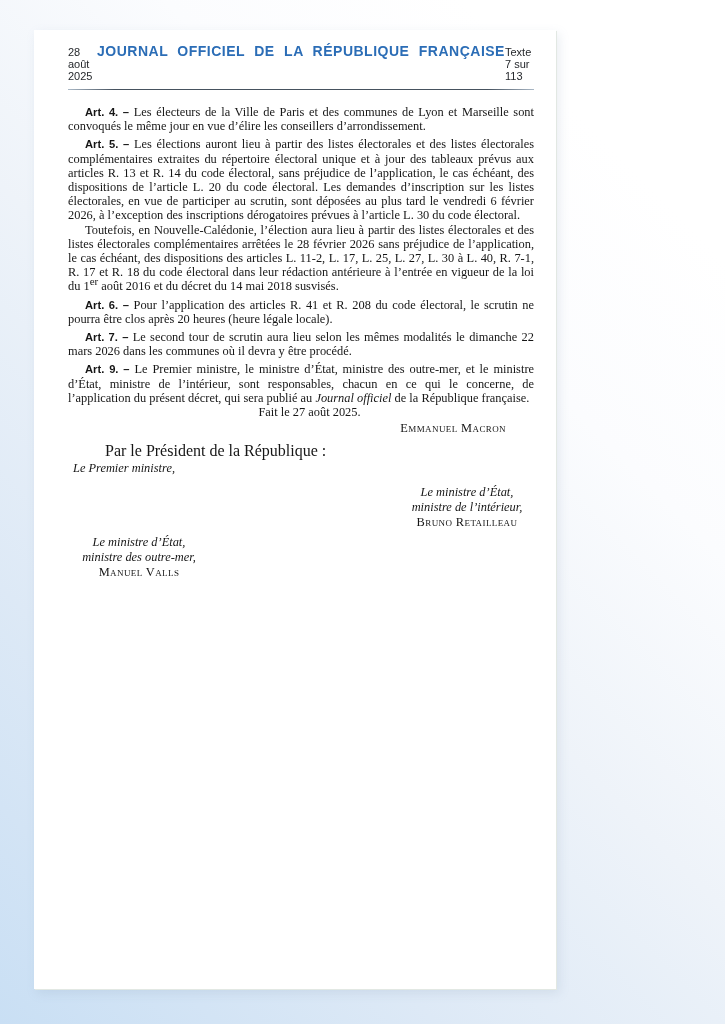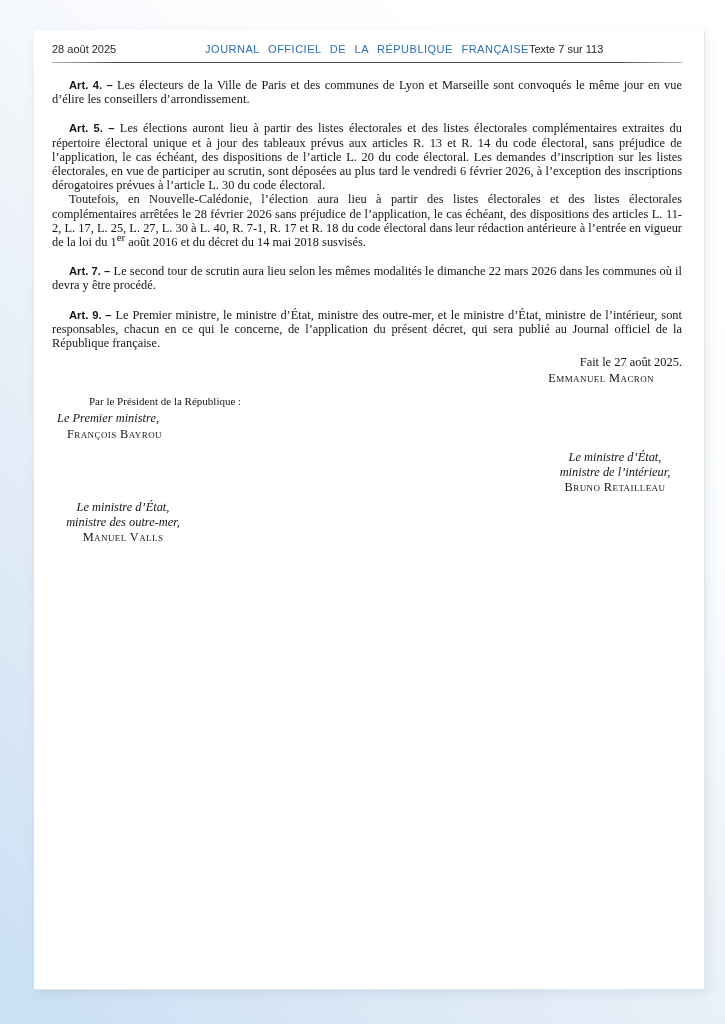--- a/index.html
+++ b/index.html
@@ -2,55 +2,55 @@
 <html lang="fr" style="--accent: #2b6db6;"><head>
 <meta charset="utf-8">
 <style>
   html,body{margin:0;padding:0;}
   body{
     width:725px;height:1024px;overflow:hidden;position:relative;
     background:linear-gradient(45deg,#c9dff4 0%,#dde9f6 25%,#eef3f9 48%,#fbfcfe 68%,#ffffff 85%);
     font-family:"Liberation Serif",serif;color:#161616;
   }
   .sheet{
-    position:absolute;left:34px;top:30px;width:670px;height:959px;
+    position:absolute;left:34px;top:30px;width:522px;height:959px;
     background:#ffffff;
     box-shadow:1px 1px 0 #e2e8e3, 3px 4px 10px rgba(130,150,175,.18);
-    box-sizing:border-box;padding:0 22px 0 18px;
+    box-sizing:border-box;padding:0 22px 0 34px;
   }
   
   .hdr{
     display:flex;align-items:baseline;margin-top:13px;
     font-family:"Liberation Sans",sans-serif;font-size:11px;color:#25282c;
   }
   .hdr-date{flex:1 1 0;text-align:left;}
   .hdr-title{
-    flex:0 0 auto;text-align:center;font-weight:400;font-size:11px;
+    flex:0 0 auto;text-align:center;font-weight:700;font-size:14px;
     color:var(--accent,#2b6db6);letter-spacing:.5px;word-spacing:5px;white-space:nowrap;
   }
   .hdr-ref{flex:1 1 0;text-align:left;}
   .hdr-rule{
     margin-top:7px;height:1px;border:0;
     background:linear-gradient(to right,#aab8c6,#46525f 10%,#46525f 90%,#aab8c6);
   }
   
   .paras{margin-top:15px;font-size:12.4px;line-height:14.2px;}
   .paras p{margin:0;text-indent:17px;text-align:justify;}
-  .paras p.art{margin-top:15px;}
+  .paras p.art{margin-top:4px;}
   .paras p.cont{margin-top:0;}
-  .paras p.plain{margin-top:5px;text-align:right;}
+  .paras p.plain{text-align:center;}
   .label{font-family:"Liberation Sans",sans-serif;font-weight:700;font-size:11.2px;}
-  .i{}
+  .i{font-style:italic;}
   sup{font-size:11px;line-height:0;vertical-align:super;}
   
   .sigs{font-size:12.4px;line-height:14.5px;}
   .sc{font-variant:small-caps;letter-spacing:.4px;}
   .it{font-style:italic;}
   .sig-president{margin-top:2px;text-align:right;padding-right:28px;}
-  .sig-intro{margin-top:8px;margin-left:37px;font-size:11px;}
+  .sig-intro{margin-top:8px;margin-left:37px;font-size:16px;}
   .sig-pm-title{margin-top:3px;margin-left:5px;}
   .sig-pm-name{margin-top:1px;margin-left:15px;}
   .sig-right{width:150px;margin:9px -8px 0 auto;text-align:center;line-height:15px;}
   .sig-left{width:150px;margin:5px 0 0 -4px;text-align:center;line-height:15px;}
 </style>
 </head>
 <body>
 
 <div class="sheet">
 
@@ -58,30 +58,30 @@
     <div class="hdr-date">28 août 2025</div>
     <div class="hdr-title">JOURNAL OFFICIEL DE LA RÉPUBLIQUE FRANÇAISE</div>
     <div class="hdr-ref">Texte 7 sur 113</div>
   </div>
   <div class="hdr-rule"></div>
 
   <div class="paras">
       <p class="art"><span class="label">Art. 4. – </span><span>Les électeurs de la Ville de Paris et des communes de Lyon et Marseille sont convoqués le même jour en vue d’élire les conseillers d’arrondissement.</span></p>
       <p class="art"><span class="label">Art. 5. – </span><span>Les élections auront lieu à partir des listes électorales et des listes électorales complémentaires extraites du répertoire électoral unique et à jour des tableaux prévus aux articles R. 13 et R. 14 du code électoral, sans préjudice de l’application, le cas échéant, des dispositions de l’article L. 20 du code électoral. Les demandes d’inscription sur les listes électorales, en vue de participer au scrutin, sont déposées au plus tard le vendredi 6 février 2026, à l’exception des inscriptions dérogatoires prévues à l’article L. 30 du code électoral.</span></p>
       <p class="cont"><span>Toutefois, en Nouvelle-Calédonie, l’élection aura lieu à partir des listes électorales et des listes électorales complémentaires arrêtées le 28 février 2026 sans préjudice de l’application, le cas échéant, des dispositions des articles L. 11-2, L. 17, L. 25, L. 27, L. 30 à L. 40, R. 7-1, R. 17 et R. 18 du code électoral dans leur rédaction antérieure à l’entrée en vigueur de la loi du 1</span><sup>er</sup><span> août 2016 et du décret du 14 mai 2018 susvisés.</span></p>
+      <p class="art"><span class="label">Art. 6. – </span><span>Pour l’application des articles R. 41 et R. 208 du code électoral, le scrutin ne pourra être clos après 20 heures (heure légale locale).</span></p>
       <p class="art"><span class="label">Art. 7. – </span><span>Le second tour de scrutin aura lieu selon les mêmes modalités le dimanche 22 mars 2026 dans les communes où il devra y être procédé.</span></p>
       <p class="art"><span class="label">Art. 9. – </span><span>Le Premier ministre, le ministre d’État, ministre des outre-mer, et le ministre d’État, ministre de l’intérieur, sont responsables, chacun en ce qui le concerne, de l’application du présent décret, qui sera publié au </span><span class="i">Journal officiel</span><span> de la République française.</span></p>
       <p class="plain"><span>Fait le 27 août 2025.</span></p>
     </div>
 
   <div class="sigs">
     <div class="sig-president sc">Emmanuel Macron</div>
     <div class="sig-intro">Par le Président de la République :</div>
     <div class="sig-pm-title it">Le Premier ministre,</div>
-    <div class="sig-pm-name sc">François Bayrou</div>
     <div class="sig-right">
       <div class="it">Le ministre d’État,</div>
       <div class="it">ministre de l’intérieur,</div>
       <div class="sc">Bruno Retailleau</div>
     </div>
     <div class="sig-left">
       <div class="it">Le ministre d’État,</div>
       <div class="it">ministre des outre-mer,</div>
       <div class="sc">Manuel Valls</div>
     </div>

